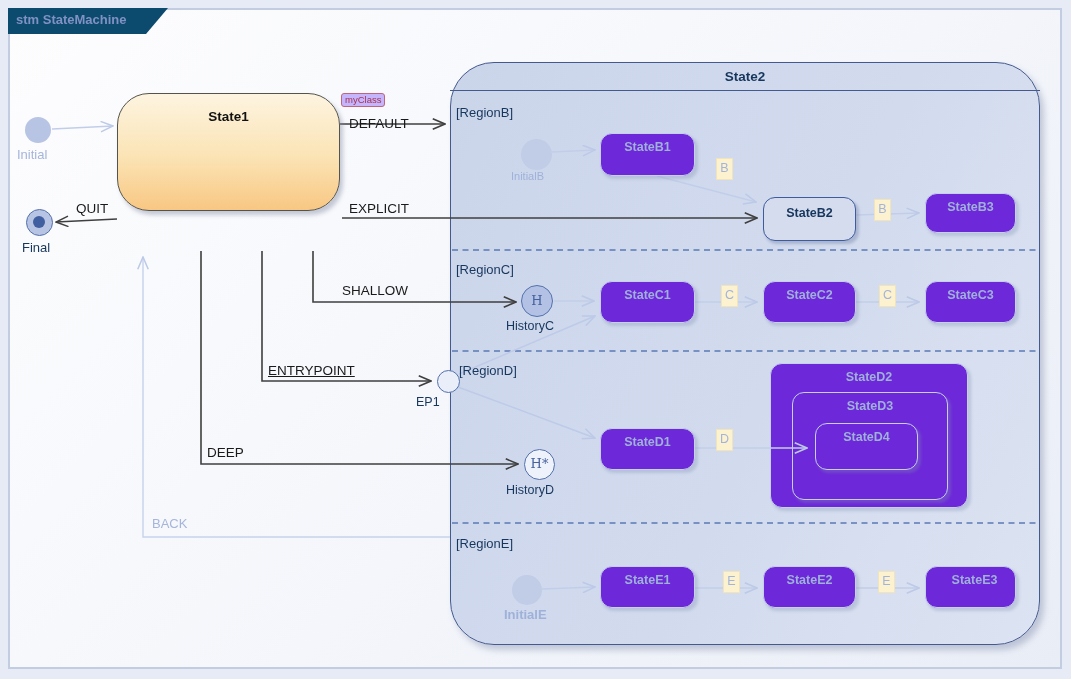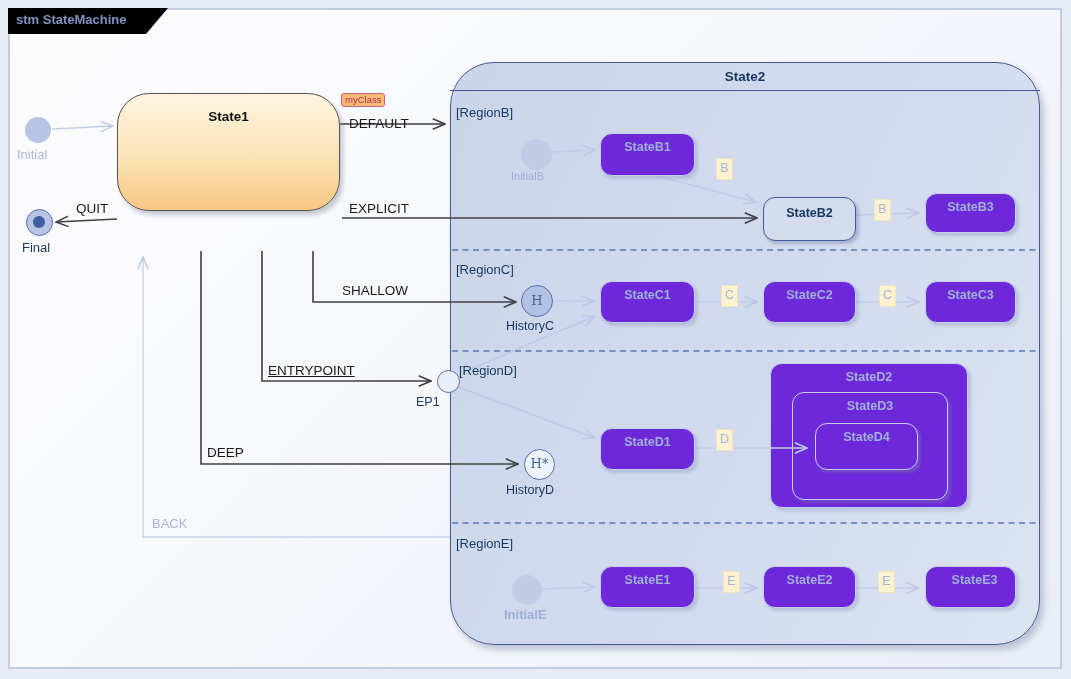--- a/index.html
+++ b/index.html
@@ -1,21 +1,21 @@
 <!DOCTYPE html>
 <html><head>
 <meta charset="utf-8">
 <style>
   * { margin:0; padding:0; box-sizing:border-box; }
   body { background:#dfe4f0; font-family:"Liberation Sans", sans-serif; }
   .canvas { position:relative; width:1071px; height:679px; background:#e7ebf5; overflow:hidden; }
   .frame { position:absolute; left:8px; top:8px; width:1054px; height:661px;
            background:linear-gradient(135deg,#fdfdfe 0%,#f4f6fb 55%,#e9edf6 100%);
            border:2px solid #c3cde1; }
-  .tab { position:absolute; left:8px; top:8px; width:160px; height:26px; background:#000000;
+  .tab { position:absolute; left:8px; top:8px; width:160px; height:26px; background:#0c4a6e;
          clip-path:polygon(0 0,100% 0,calc(100% - 22px) 100%,0 100%);
          color:#8092c3; font-weight:bold; font-size:13px; padding:4px 0 0 8px; }
   .lbl { position:absolute; white-space:nowrap; font-size:13px; color:#17365d; }
   .lbl.black { color:#1a1a1a; font-size:13.5px; }
   .lbl.faded { color:#a5b5db; }
   .lbl.bfaded { color:#9fb1d9; font-weight:bold; font-size:12.5px; }
   .state1 { position:absolute; left:117px; top:93px; width:223px; height:118px;
             background:linear-gradient(180deg,#fdf4e0 0%,#fbe3b4 55%,#f8c783 100%);
             border:1.5px solid #55544c; border-radius:32px;
             box-shadow:3px 4px 4px rgba(130,140,165,.45);
@@ -28,21 +28,21 @@
             font-weight:bold; font-size:13.5px; color:#17365d; }
   .stf { position:absolute; background:#6d28d9; border:1.2px solid #c5d0ea; border-radius:12px;
          box-shadow:2.5px 3px 3px rgba(128,142,178,.32);
          text-align:center; padding-top:6px; font-weight:bold; font-size:12.5px; color:#9fb1d9; }
   .sta { position:absolute; background:#d4dcee; border:1.4px solid #3d5b9d; border-radius:12px;
          box-shadow:2.5px 3px 3px rgba(110,125,165,.4);
          text-align:center; padding-top:8px; font-weight:bold; font-size:12.5px; color:#17365d; }
   .circ { position:absolute; border-radius:50%; }
   .badge { position:absolute; width:17px; height:22px; background:#fdf2cf; border:1px solid #f1e3ba;
            color:#a3b4da; font-size:12.5px; text-align:center; padding-top:2px; }
-  .stereo { position:absolute; left:341px; top:93px; background:#fdba74; border:1px solid #c4647a;
+  .stereo { position:absolute; left:341px; top:93px; background:#c4b5fd; border:1px solid #c4647a;
             border-radius:3px; color:#a8314e; font-size:9.5px; padding:0 3px 1px 3px; }
   .hglyph { position:absolute; width:100%; height:100%; display:flex; align-items:center; justify-content:center;
             font-family:"DejaVu Serif", serif; font-size:13px; color:#47639f; padding-bottom:2px; }
   svg.wires { position:absolute; left:0; top:0; width:1071px; height:679px; }
 </style>
 </head>
 <body>
 
 <div class="canvas">
 

